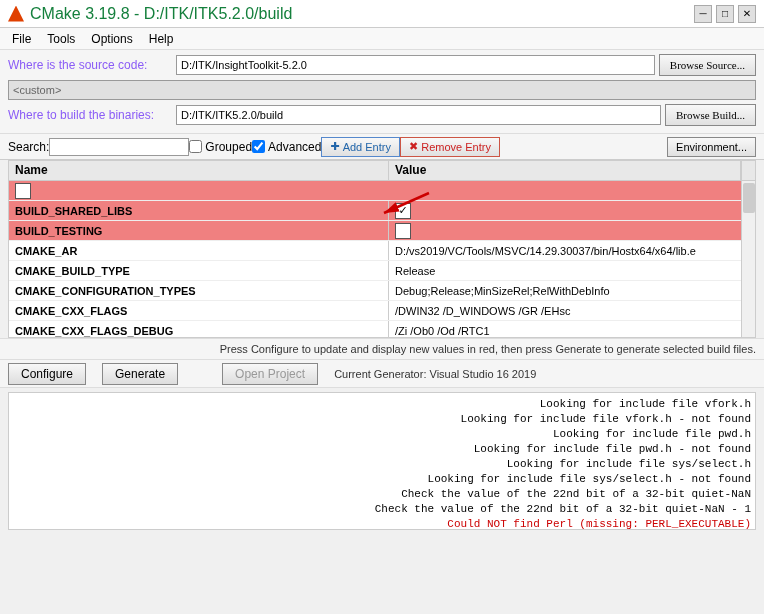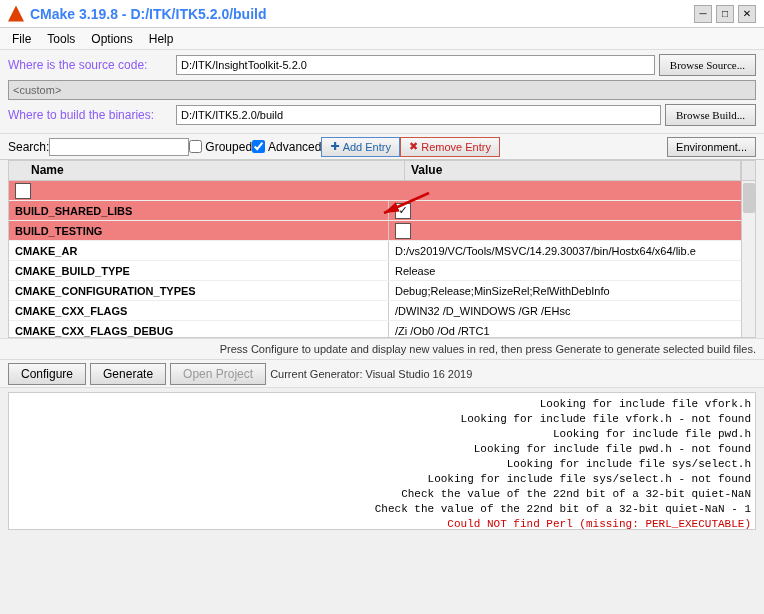--- a/index.html
+++ b/index.html
@@ -20,24 +20,23 @@
       height: 28px;
     }
     .title-bar-icon {
       width: 16px;
       height: 16px;
       margin-right: 6px;
       background: #e04000;
       clip-path: polygon(50% 0%, 0% 100%, 100% 100%);
     }
     .title-text {
-      font-size: 14px;
-      color: #3b82f6;
+      font-size: 16px;
+      color: #15803d;
       flex: 1;
-      font-weight: bold;
     }
     .title-controls {
       display: flex;
       gap: 4px;
     }
     .title-btn {
       width: 18px;
       height: 18px;
       background: #e0e0e0;
       border: 1px solid #aaa;
@@ -160,21 +159,21 @@
       background: #e8e8e8;
       border-bottom: 1px solid #ccc;
       height: 20px;
     }
     .table-header-cell {
       padding: 2px 6px;
       font-size: 12px;
       font-weight: bold;
       border-right: 1px solid #ccc;
     }
-    .table-header-cell.name-col { width: 380px; margin-left: 16px; }
+    .table-header-cell.name-col { width: 380px; }
     .table-header-cell.value-col { flex: 1; }
     .table-scroll {
       overflow-y: auto;
       height: calc(100% - 20px);
     }
     .table-row {
       display: flex;
       height: 20px;
       border-bottom: 1px solid #eee;
     }
@@ -195,36 +194,37 @@
       color: #333;
       text-align: right;
       background: #f5f5f5;
       border-top: 1px solid #ddd;
       border-bottom: 1px solid #ddd;
     }
     .bottom-toolbar {
       display: flex;
       align-items: center;
       padding: 4px 8px;
-      gap: 4px;
+      gap: 16px;
       background: #f5f5f5;
       border-bottom: 1px solid #ddd;
       height: 28px;
     }
     .bottom-btn {
       height: 22px;
       padding: 0 12px;
       border: 1px solid #888;
       background: linear-gradient(to bottom, #f8f8f8, #ddd);
       cursor: pointer;
       font-size: 12px;
     }
     .bottom-btn.disabled {
       color: #999;
       cursor: default;
+      margin-left: 28px;
     }
     .generator-label {
       font-size: 11px;
       color: #333;
     }
     .log-area {
       background: #fff;
       border: 1px solid #ccc;
       margin: 4px 8px;
       padding: 4px;

